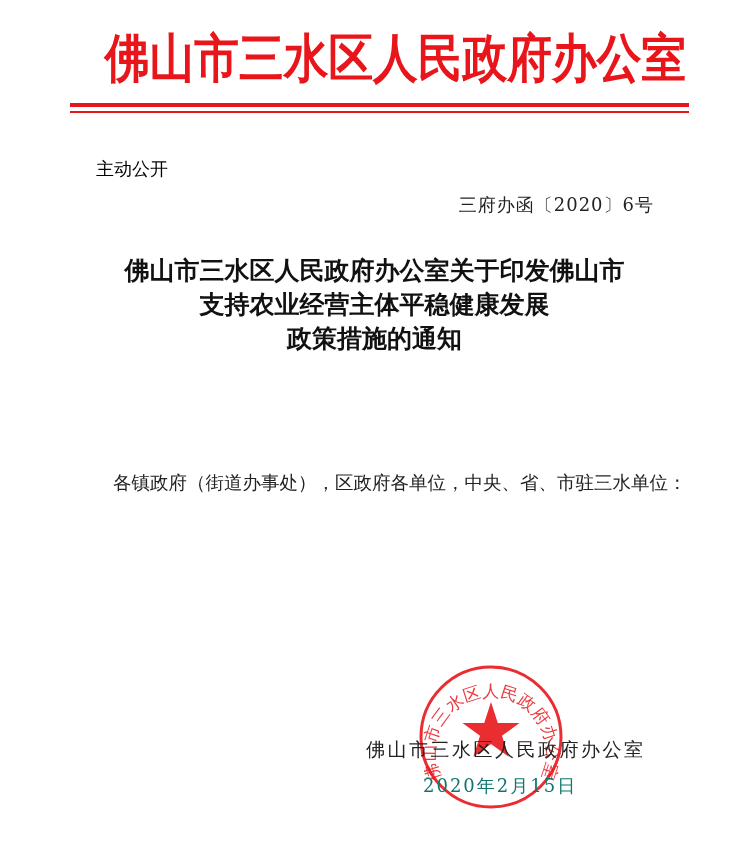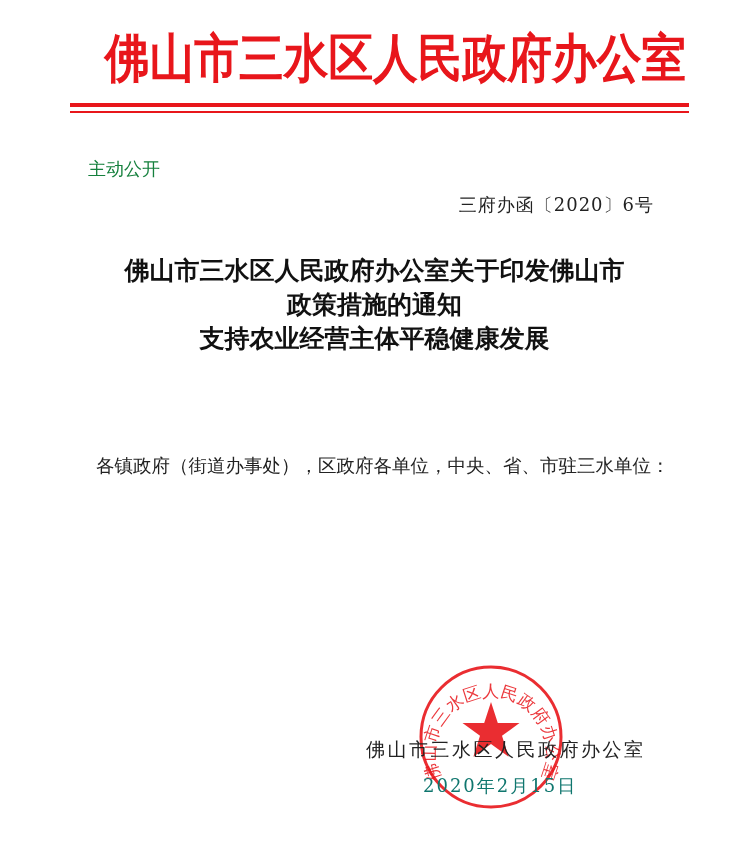--- a/index.html
+++ b/index.html
@@ -1,45 +1,45 @@
 <!DOCTYPE html>
 <html><head>
 <meta charset="utf-8">
 <style>
   html, body { margin: 0; padding: 0; }
   body { width: 749px; height: 850px; background: #ffffff; position: relative; overflow: hidden; font-family: "DejaVu Serif", "Liberation Serif", serif; color: #111; }
   .masthead { position: absolute; left: 60px; top: 26px; width: 640px; text-align: center; font-family: "DejaVu Sans", "Liberation Sans", sans-serif; font-weight: bold; font-size: 52px; color: #e8161b; letter-spacing: 0px; line-height: 64px; transform: scaleX(0.86); transform-origin: center; white-space: nowrap; }
   .rule-thick { position: absolute; left: 70px; top: 103px; width: 619px; height: 4px; background: #e8161b; }
   .rule-thin { position: absolute; left: 70px; top: 111px; width: 619px; height: 2px; background: #e8161b; }
-  .disclosure { position: absolute; left: 88px; top: 157px; font-family: "DejaVu Sans", "Liberation Sans", sans-serif; font-size: 18px; color: #15803d; }
+  .disclosure { position: absolute; left: 96px; top: 157px; font-family: "DejaVu Sans", "Liberation Sans", sans-serif; font-size: 18px; color: #000000; }
   .docno { position: absolute; right: 95px; top: 157px; font-size: 18px; color: #222; letter-spacing: 1px; margin-top: 36px; }
   .title { position: absolute; left: 60px; top: 254px; width: 629px; text-align: center; font-weight: bold; font-size: 25px; line-height: 34px; color: #111; font-family: Liberation Serif, serif; }
   .title div { white-space: nowrap; }
   .body { position: absolute; left: 96px; top: 447px; width: 566px; font-size: 18.5px; line-height: 38.5px; color: #222; }
-  .body p { margin: 0; text-align: justify; text-align-last: left; }
+  .body p { margin: 17px; text-align: justify; text-align-last: left; }
   .body .salutation { white-space: nowrap; }
   .body .para { text-indent: 2.5em; letter-spacing: 1.6px; }
   .seal { position: absolute; left: 418px; top: 664px; width: 146px; height: 146px; }
   .sign-org { position: absolute; left: 366px; top: 737px; font-size: 19px; color: #222; letter-spacing: 2.5px; white-space: nowrap; }
   .sign-date { position: absolute; left: 423px; top: 774px; font-size: 18px; color: #0f766e; letter-spacing: 2px; white-space: nowrap; }
 </style>
 </head>
 <body>
 
 <div class="masthead">佛山市三水区人民政府办公室</div>
 <div class="rule-thick"></div>
 <div class="rule-thin"></div>
 
 <div class="disclosure">主动公开</div>
 <div class="docno">三府办函〔2020〕6号</div>
 
 <div class="title">
   <div>佛山市三水区人民政府办公室关于印发佛山市</div>
+  <div>支持农业经营主体平稳健康发展</div>
   <div>政策措施的通知</div>
-  <div>支持农业经营主体平稳健康发展</div>
 </div>
 
 <div class="body">
   <p class="salutation">各镇政府（街道办事处），区政府各单位，中央、省、市驻三水单位：</p>
 </div>
 
 <svg class="seal" viewBox="0 0 146 146" xmlns="http://www.w3.org/2000/svg">
   <defs>
     <path id="sealArc" d="M 22 112 A 56 56 0 1 1 124 112"></path>
   </defs>

